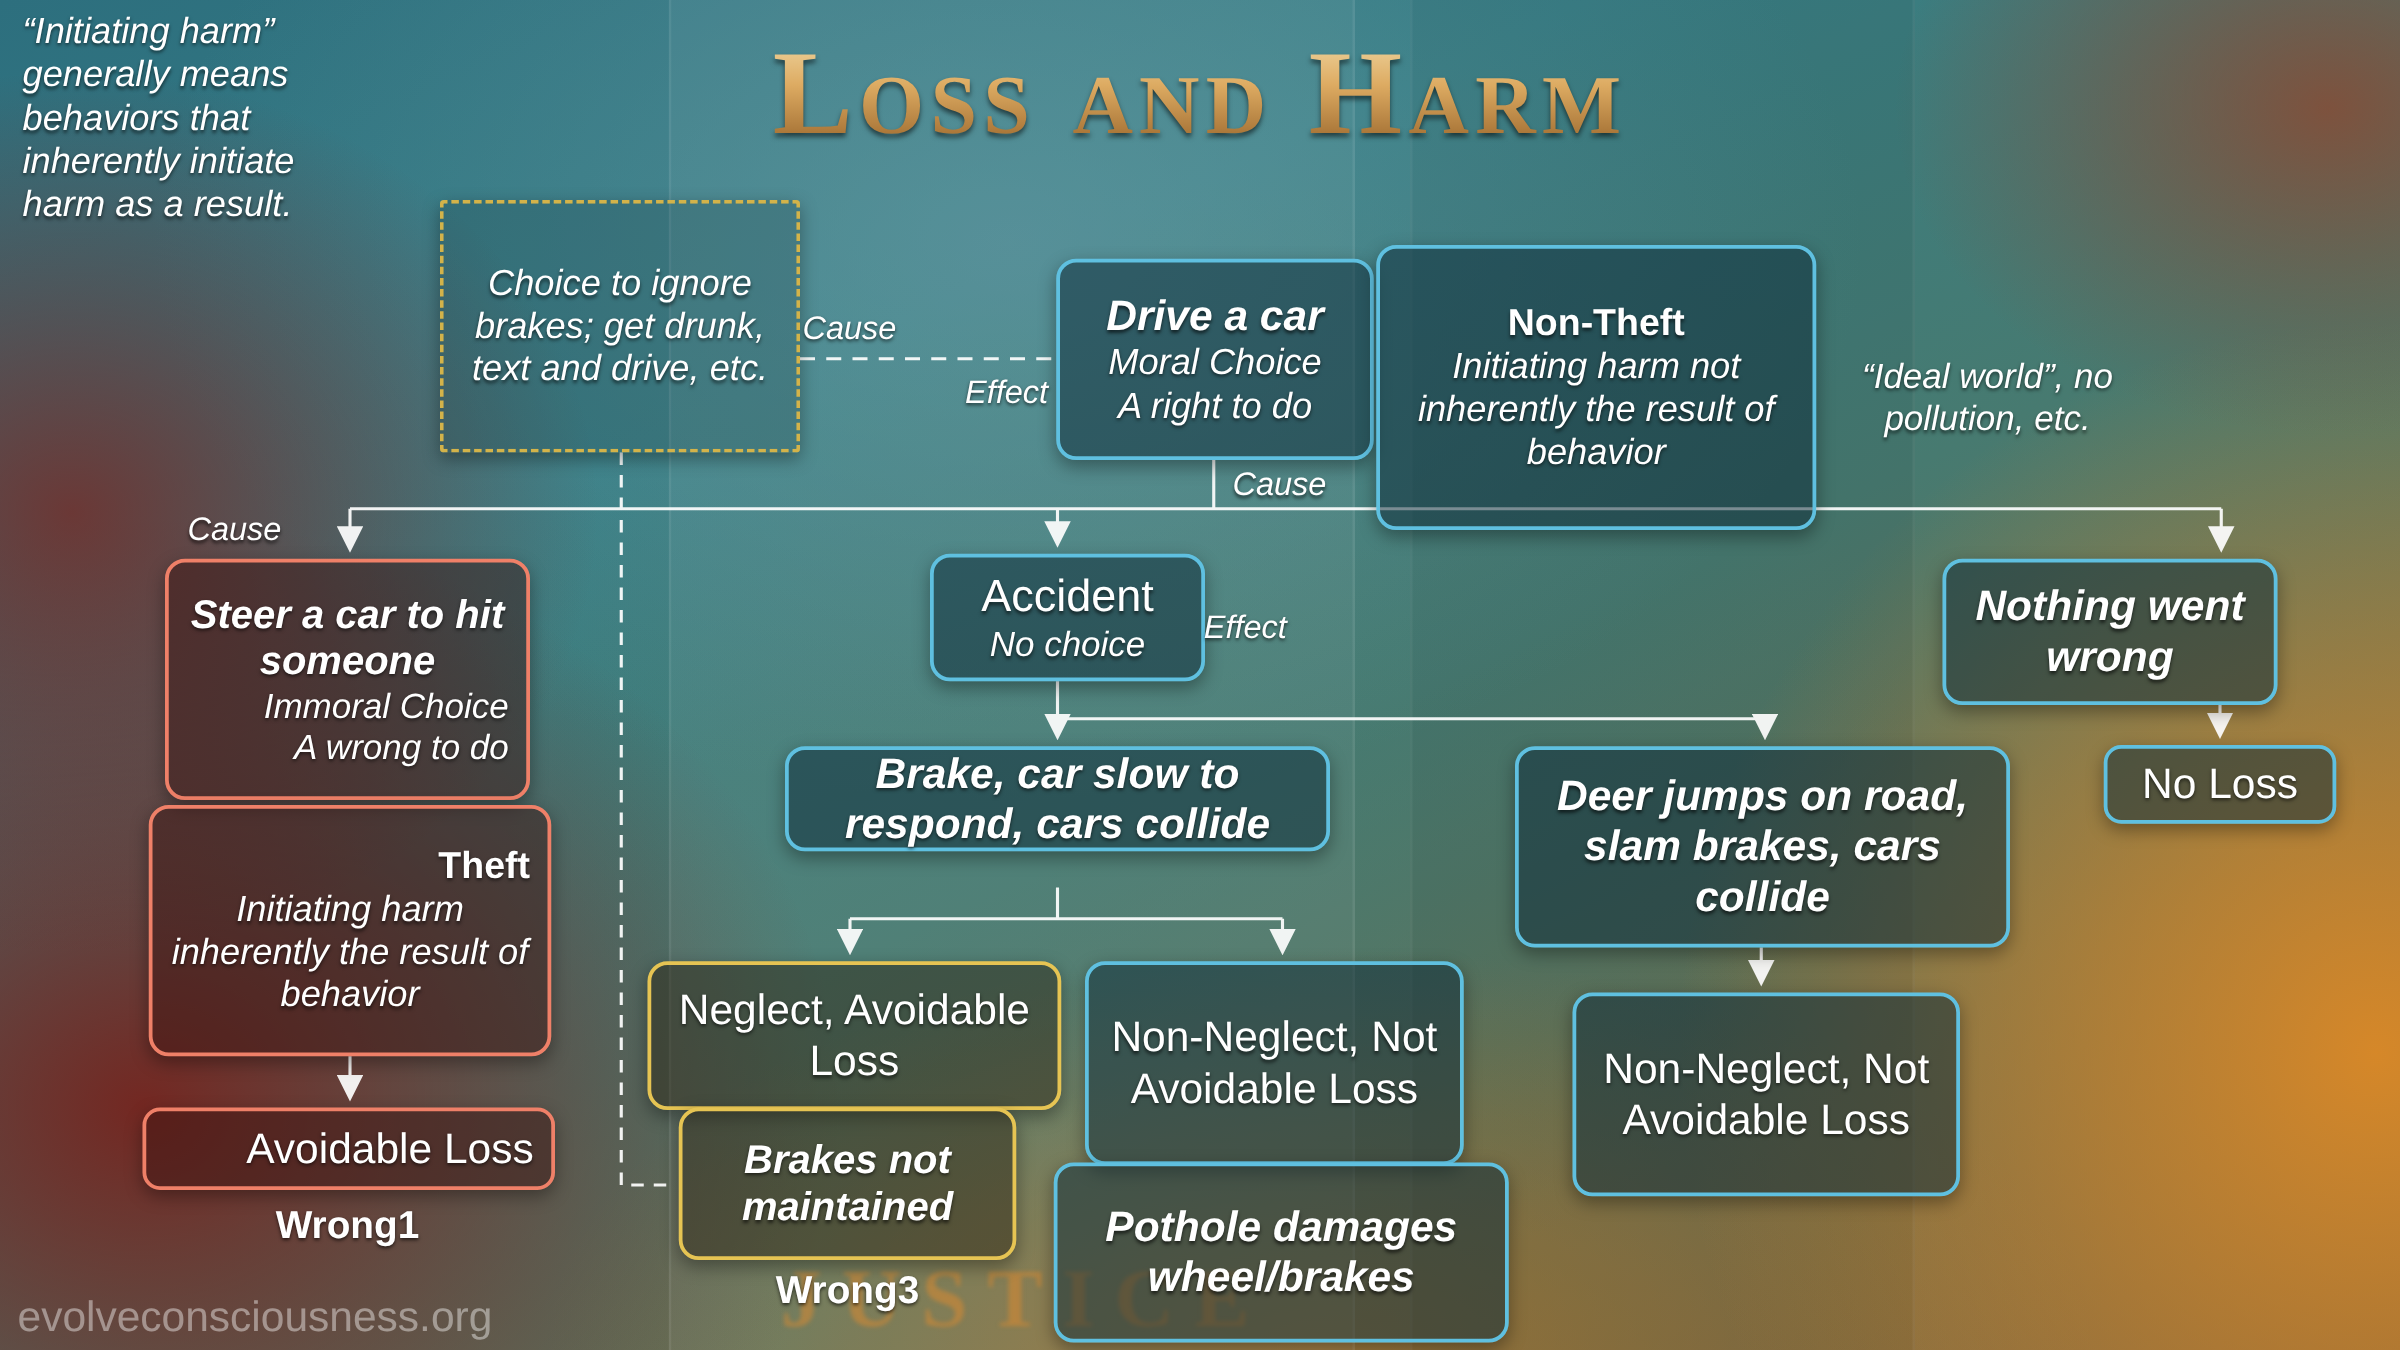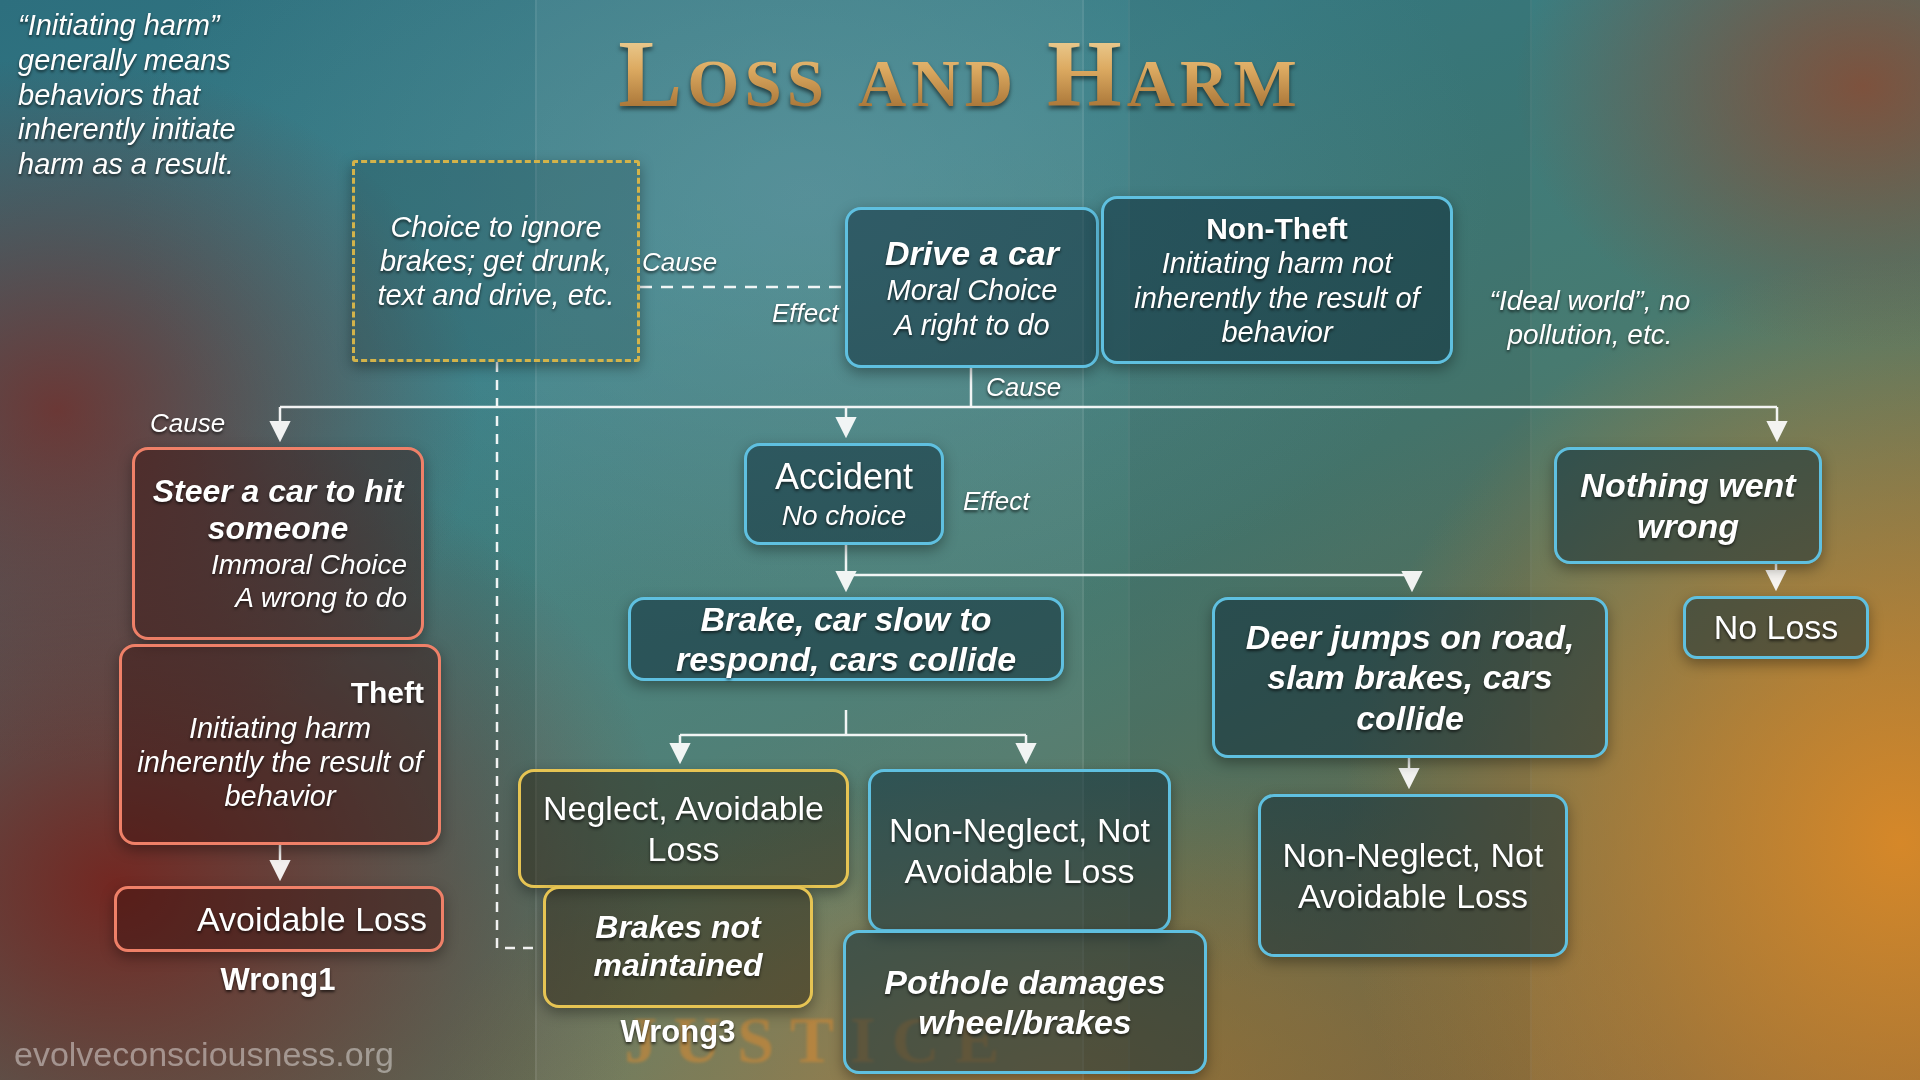--- a/index.html
+++ b/index.html
@@ -104,26 +104,26 @@
   <div class="box dashedbox" style="left:352px;top:160px;width:288px;height:202px;">
     <div class="i f29">Choice to ignore brakes; get drunk, text and drive, etc.</div>
   </div>
 
   <div class="box blue" style="left:845px;top:207px;width:254px;height:161px;">
     <div class="b i f34">Drive a car</div>
     <div class="i f29">Moral Choice</div>
     <div class="i f29">A right to do</div>
   </div>
 
-  <div class="box blue" style="left:1101px;top:196px;width:352px;height:168px;">
+  <div class="box blue" style="left:1101px;top:196px;width:352px;height:228px;">
     <div class="b f30">Non-Theft</div>
     <div class="i f29">Initiating harm not inherently the result of behavior</div>
   </div>
 
-  <div class="box blue" style="left:744px;top:443px;width:200px;height:102px;">
+  <div class="box blue" style="left:744px;top:443px;width:220px;height:102px;">
     <div class="f36">Accident</div>
     <div class="i f28">No choice</div>
   </div>
 
   <div class="box red" style="left:132px;top:447px;width:292px;height:193px;">
     <div class="b i f32">Steer a car to hit someone</div>
     <div class="i f28">Immoral Choice</div>
     <div class="i f28">A wrong to do</div>
   </div>
 

